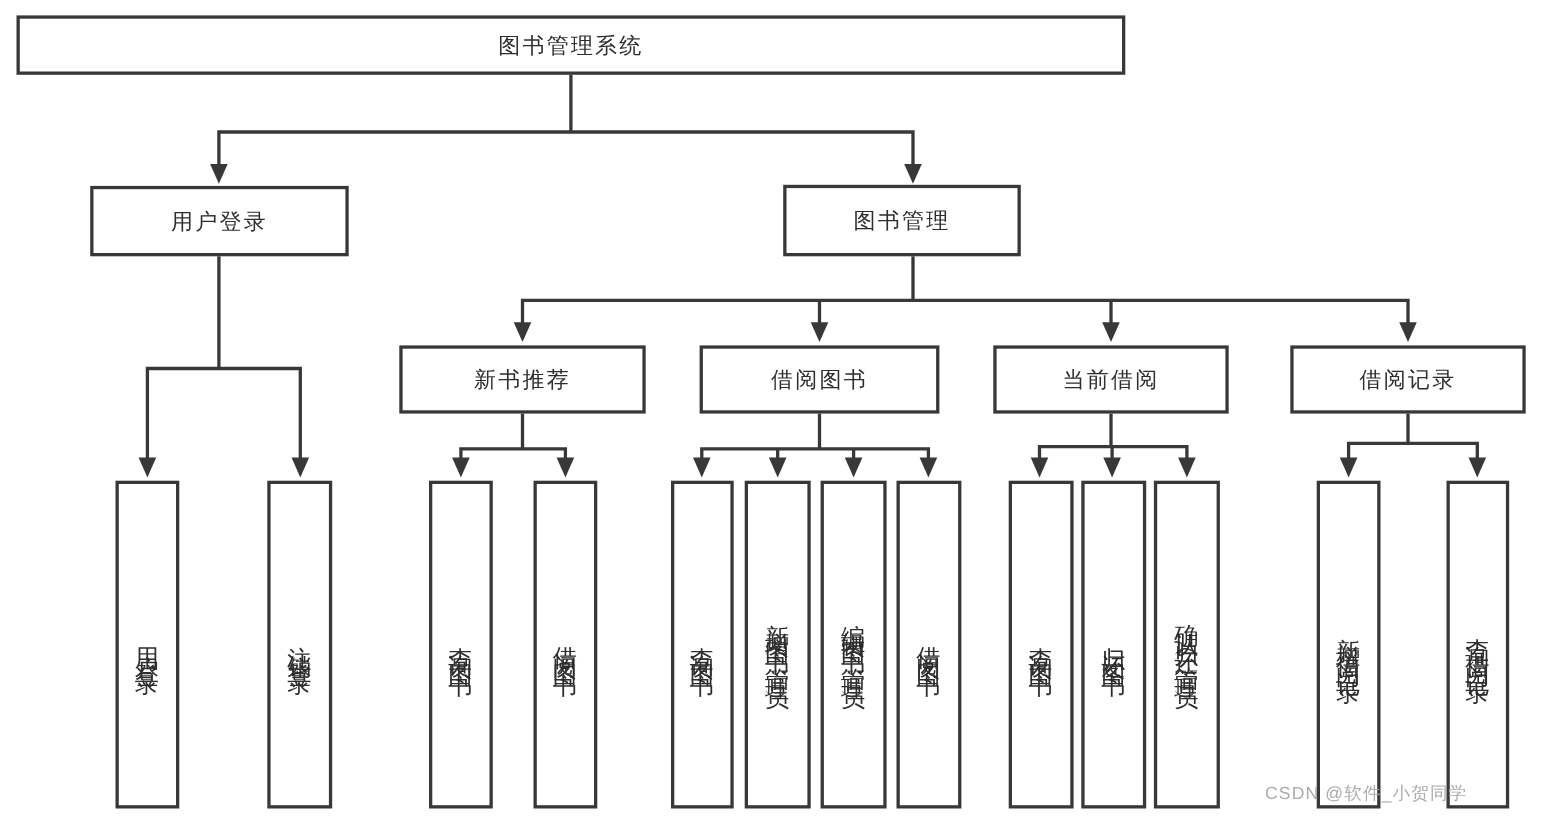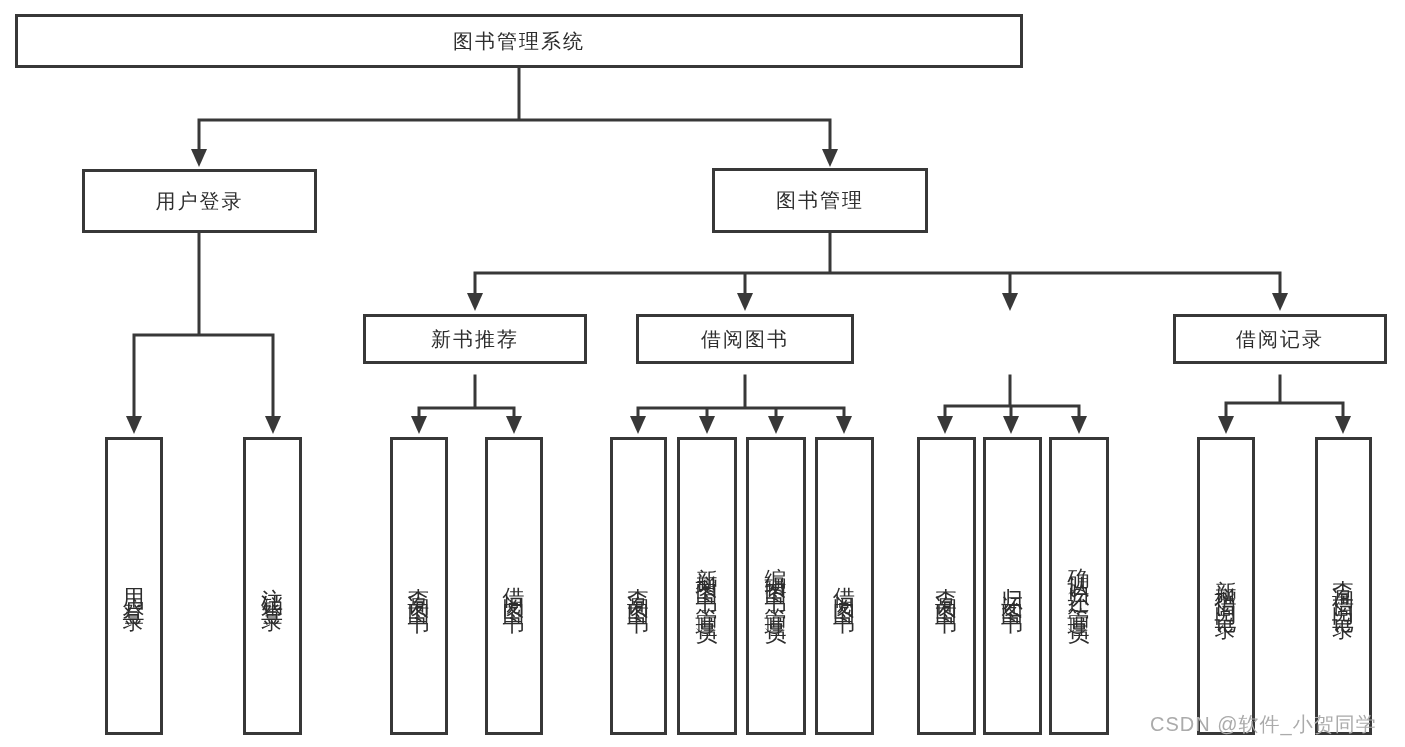--- a/index.html
+++ b/index.html
@@ -30,21 +30,21 @@
     line-height: 1.05;
     letter-spacing: 8px;
     color: #2d2d2d;
   }
   
   #n-root    { left: 15px;  top: 14px;  width: 1008px; height: 54px; }
   
   #n-login   { left: 82px;  top: 169px; width: 235px;  height: 64px; }
   #n-mgmt    { left: 712px; top: 168px; width: 216px;  height: 65px; }
   
-  .lvl3 { top: 314px; height: 50px; }
+  .lvl3 { top: 314px; height: 62px; }
   #n-rec     { left: 363px;  width: 224px; }
   #n-borrow  { left: 636px;  width: 218px; }
   #n-current { left: 903px;  width: 214px; }
   #n-records { left: 1173px; width: 214px; }
   
   .leaf { top: 437px; height: 298px; }
   #lf-login      { left: 105px;  width: 58px; }
   #lf-logout     { left: 243px;  width: 59px; }
   #lf-nbr-query  { left: 390px;  width: 58px; }
   #lf-nbr-borrow { left: 485px;  width: 58px; }
@@ -54,21 +54,21 @@
   #lf-bb-borrow  { left: 815px;  width: 59px; }
   #lf-cb-query   { left: 917px;  width: 59px; }
   #lf-cb-return  { left: 983px;  width: 59px; }
   #lf-cb-confirm { left: 1049px; width: 60px; }
   #lf-br-add     { left: 1197px; width: 58px; }
   #lf-br-query   { left: 1315px; width: 57px; }
   .watermark {
     position: absolute;
     left: 1150px;
     top: 711px;
-    font-size: 20px;
+    font-size: 16px;
     color: #ababab;
     letter-spacing: 1px;
     white-space: nowrap;
     z-index: 10;
   }
 </style>
 </head>
 <body>
 
 <div class="canvas">
@@ -109,20 +109,21 @@
     </g>
   </svg>
 
   <div class="node h" id="n-root">图书管理系统</div>
 
   <div class="node h" id="n-login">用户登录</div>
   <div class="node h" id="n-mgmt">图书管理</div>
 
   <div class="node h lvl3" id="n-rec">新书推荐</div>
   <div class="node h lvl3" id="n-borrow">借阅图书</div>
+  <div class="node h lvl3" id="n-current">当前借阅</div>
   <div class="node h lvl3" id="n-records">借阅记录</div>
 
   <div class="node v leaf" id="lf-login">
     <span class="vt">用户登录</span>
   </div>
   <div class="node v leaf" id="lf-logout">
     <span class="vt">注销登录</span>
   </div>
 
   <div class="node v leaf" id="lf-nbr-query">

